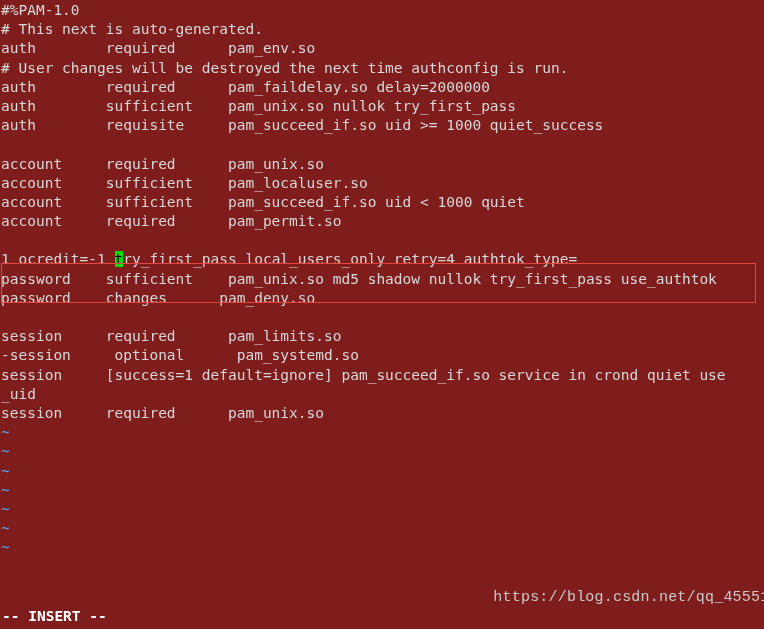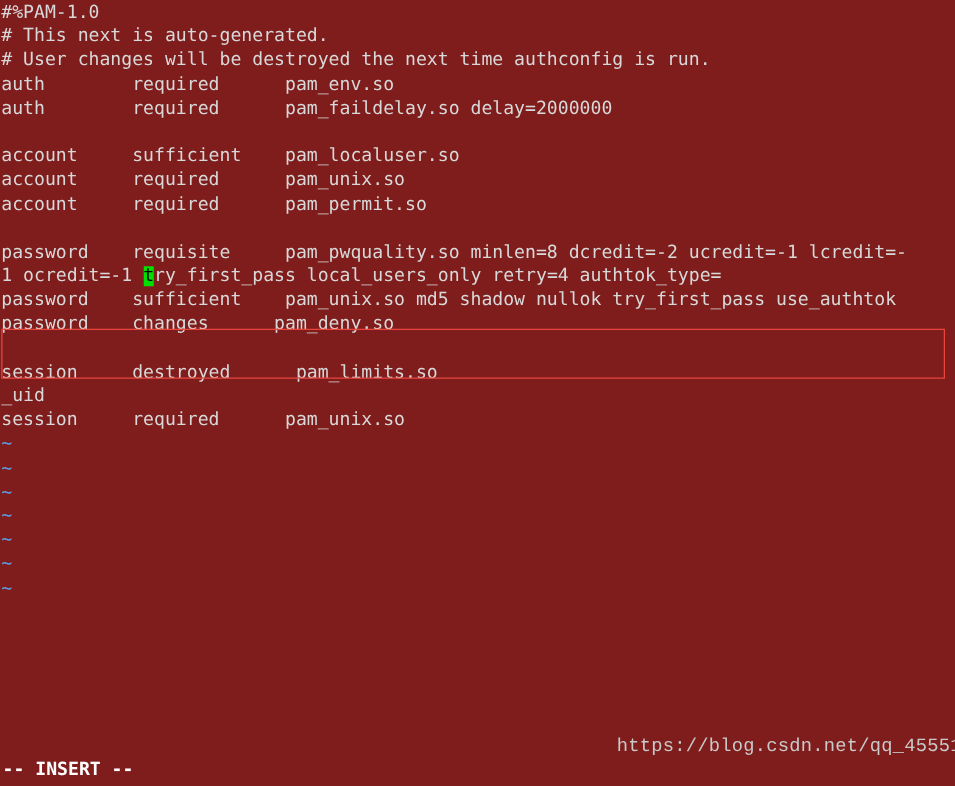--- a/index.html
+++ b/index.html
@@ -85,36 +85,40 @@
 </style>
 </head>
 <body>
 
 <div id="terminal">
 
   <div class="buffer">
 
     <div class="line">#%PAM-1.0</div>
     <div class="line"># This next is auto-generated.</div>
+    <div class="line">auth        required      pam_env.so</div>
     <div class="line"># User changes will be destroyed the next time authconfig is run.</div>
-    <div class="line">auth        required      pam_env.so</div>
     <div class="line">auth        required      pam_faildelay.so delay=2000000</div>
+    <div class="line">auth        sufficient    pam_unix.so nullok try_first_pass</div>
+    <div class="line">auth        requisite     pam_succeed_if.so uid &gt;= 1000 quiet_success</div>
     <div class="line blank"></div>
+    <div class="line">account     required      pam_unix.so</div>
     <div class="line">account     sufficient    pam_localuser.so</div>
-    <div class="line">account     required      pam_unix.so</div>
+    <div class="line">account     sufficient    pam_succeed_if.so uid &lt; 1000 quiet</div>
     <div class="line">account     required      pam_permit.so</div>
     <div class="line blank"></div>
 
-    <div class="line">password    requisite     pam_pwquality.so minlen=8 dcredit=-2 ucredit=-1 lcredit=-</div>
     <div class="line"><span>1 ocredit=-1 </span><span class="cursor-block">t</span><span>ry_first_pass local_users_only retry=4 authtok_type=</span></div>
 
     <div class="line">password    sufficient    pam_unix.so md5 shadow nullok try_first_pass use_authtok</div>
     <div class="line">password    changes      pam_deny.so</div>
     <div class="line blank"></div>
-    <div class="line">session     destroyed      pam_limits.so</div>
+    <div class="line">session     required      pam_limits.so</div>
+    <div class="line">-session     optional      pam_systemd.so</div>
+    <div class="line">session     [success=1 default=ignore] pam_succeed_if.so service in crond quiet use</div>
     <div class="line">_uid</div>
     <div class="line">session     required      pam_unix.so</div>
 
     <div class="line tilde">~</div>
     <div class="line tilde">~</div>
     <div class="line tilde">~</div>
     <div class="line tilde">~</div>
     <div class="line tilde">~</div>
     <div class="line tilde">~</div>
     <div class="line tilde">~</div>

